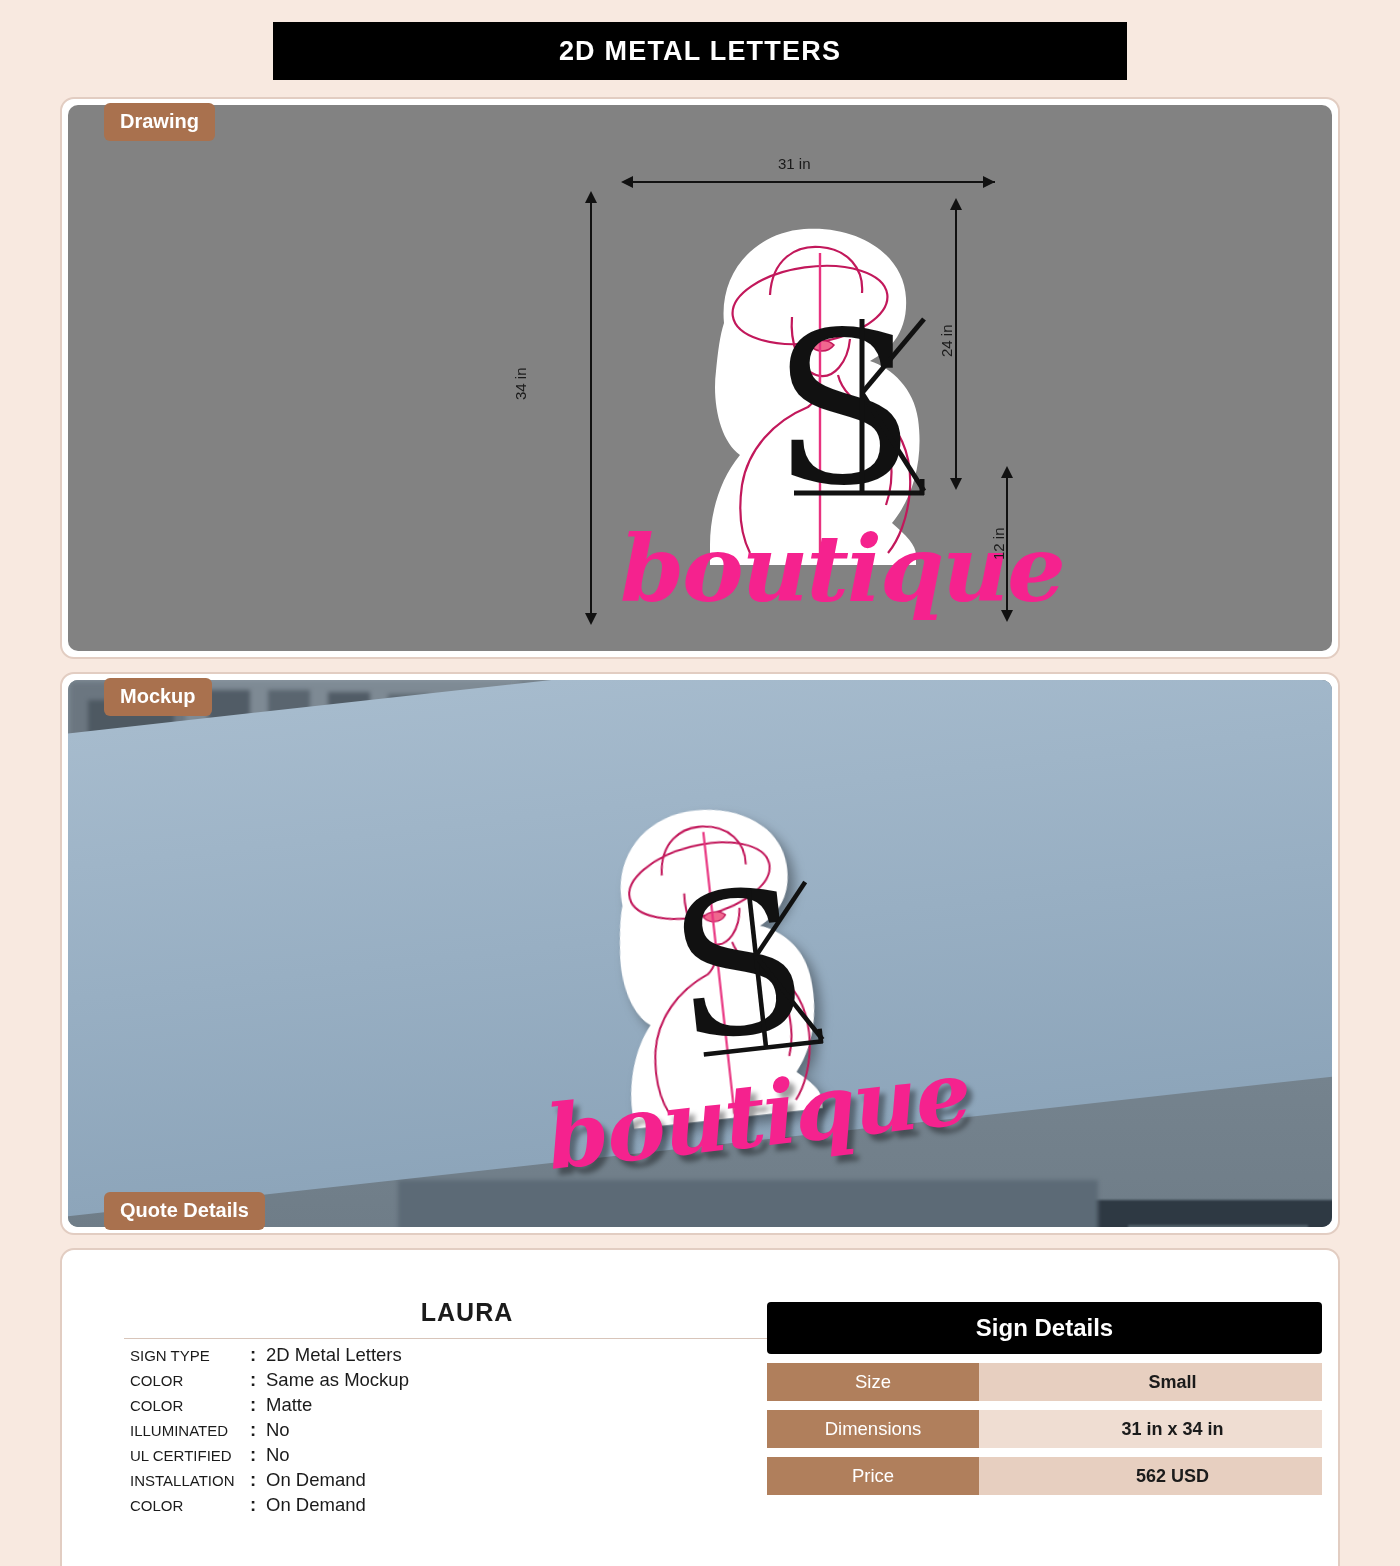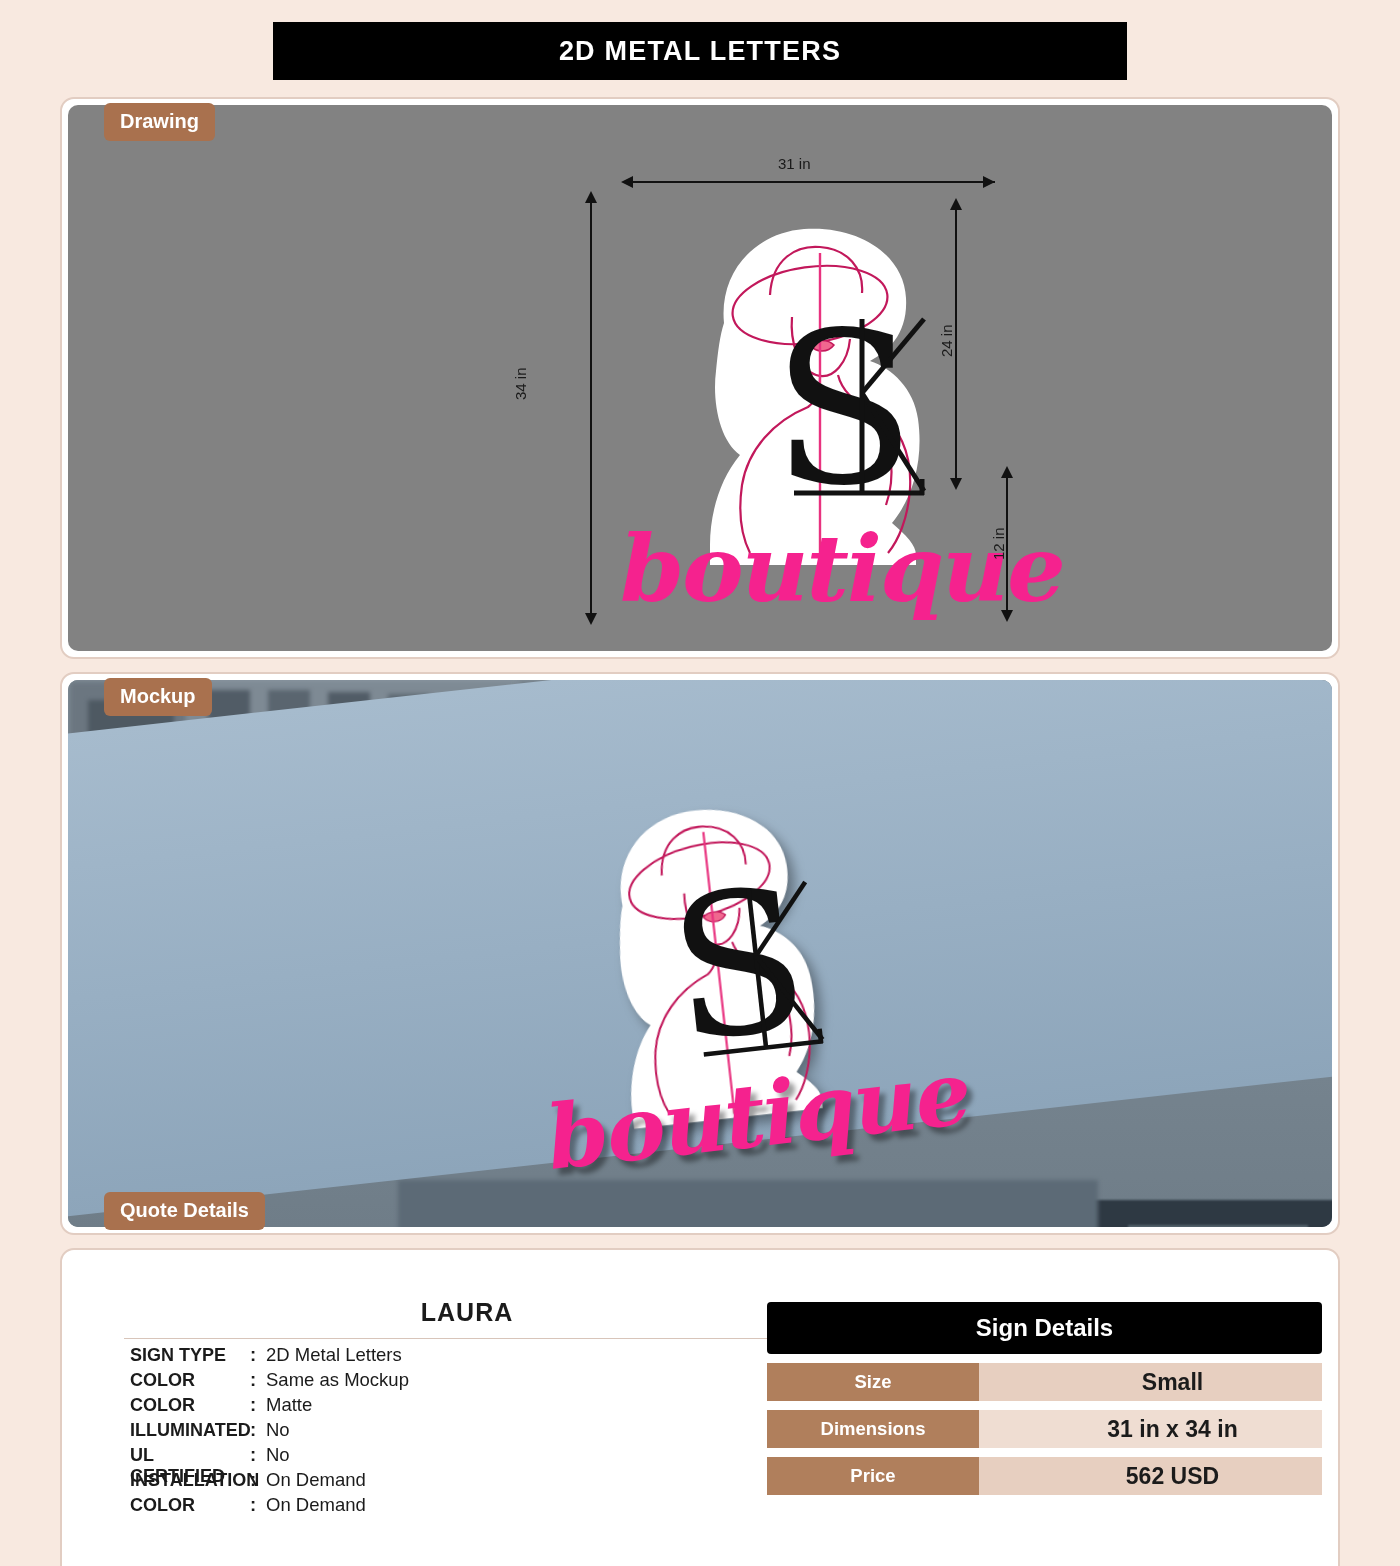--- a/index.html
+++ b/index.html
@@ -151,24 +151,24 @@
   .spec-row {
     display: flex;
     align-items: baseline;
     height: 25px;
     font-size: 18.5px;
   }
   .spec-key {
     width: 178px;
     text-align: left;
     padding-left: 58px;
-    font-weight: bold;
+    font-weight: normal;
     color: #1b1b1b;
     box-sizing: border-box;
-    font-size: 18px;
+    font-size: 15px;
   }
   .spec-colon {
     width: 16px;
     font-weight: bold;
     color: #1b1b1b;
   }
   .spec-val {
     color: #1b1b1b;
     font-size: 18.5px;
   }
@@ -196,32 +196,32 @@
     margin-top: 9px;
     height: 38px;
   }
   .sd-label {
     width: 212px;
     background: #b07f5c;
     color: #ffffff;
     display: flex;
     align-items: center;
     justify-content: center;
-    font-weight: bold;
+    font-weight: normal;
     font-size: 18.5px;
   }
   .sd-value {
     flex: 1;
     background: #e7cfc0;
     color: #1b1b1b;
     display: flex;
     align-items: center;
     justify-content: center;
     font-weight: bold;
-    font-size: 23px;
+    font-size: 18px;
     padding-left: 44px;
   }
   .sd-row.alt .sd-value { background: #efddd2; }
 
   
   .bldg {
     position: absolute;
     background: #7b8793;
   }
   .win {

